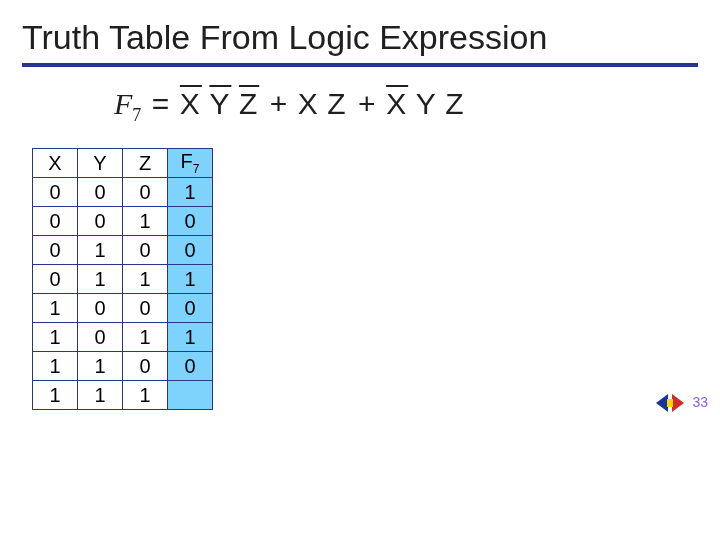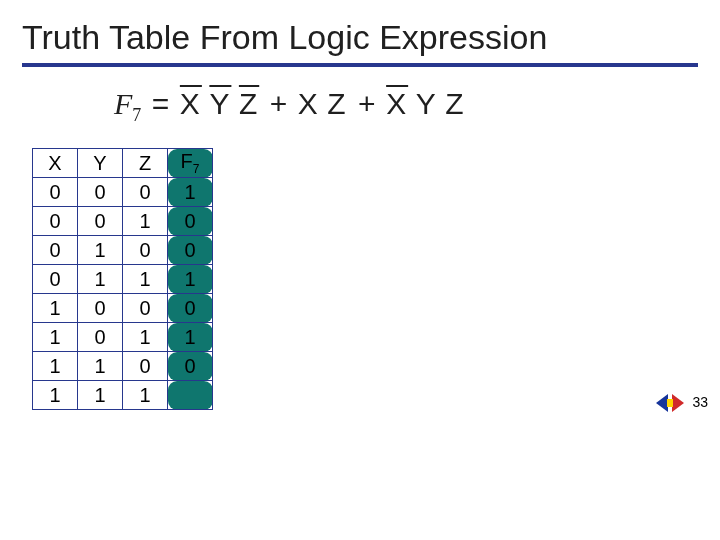--- a/index.html
+++ b/index.html
@@ -86,29 +86,28 @@
     width: 44px;
     height: 28px;
     text-align: center;
     font-size: 20px;
     font-weight: 400;
     background: #fff;
     padding: 0;
   }
   table.truth th.fcol,
   table.truth td.fcol {
-    background: #0f766e;
-    border-radius: 9px;
+    background: #7dd3fc;
   }
   .pagenum {
     position: absolute;
     right: 12px;
     bottom: 14px;
     font-size: 14px;
-    color: #000000;
+    color: #8b5cf6;
   }
   .logo {
     position: absolute;
     right: 34px;
     bottom: 8px;
     width: 32px;
     height: 26px;
   }
 </style>
 </head>

